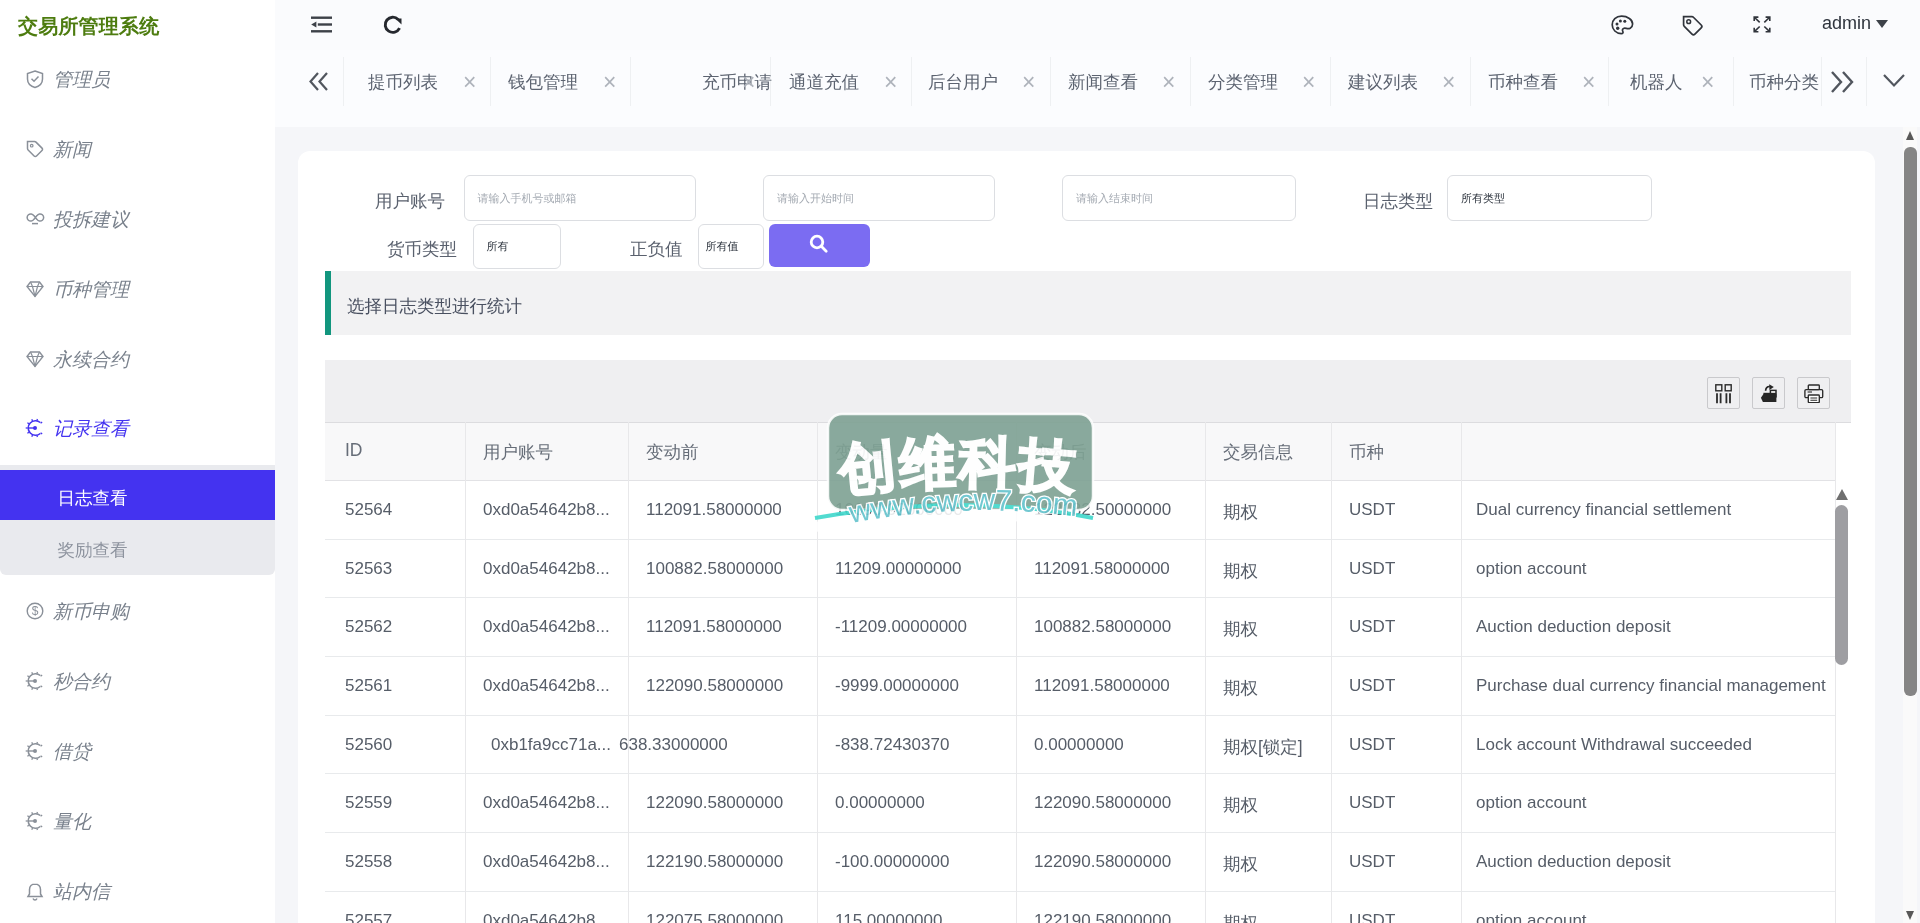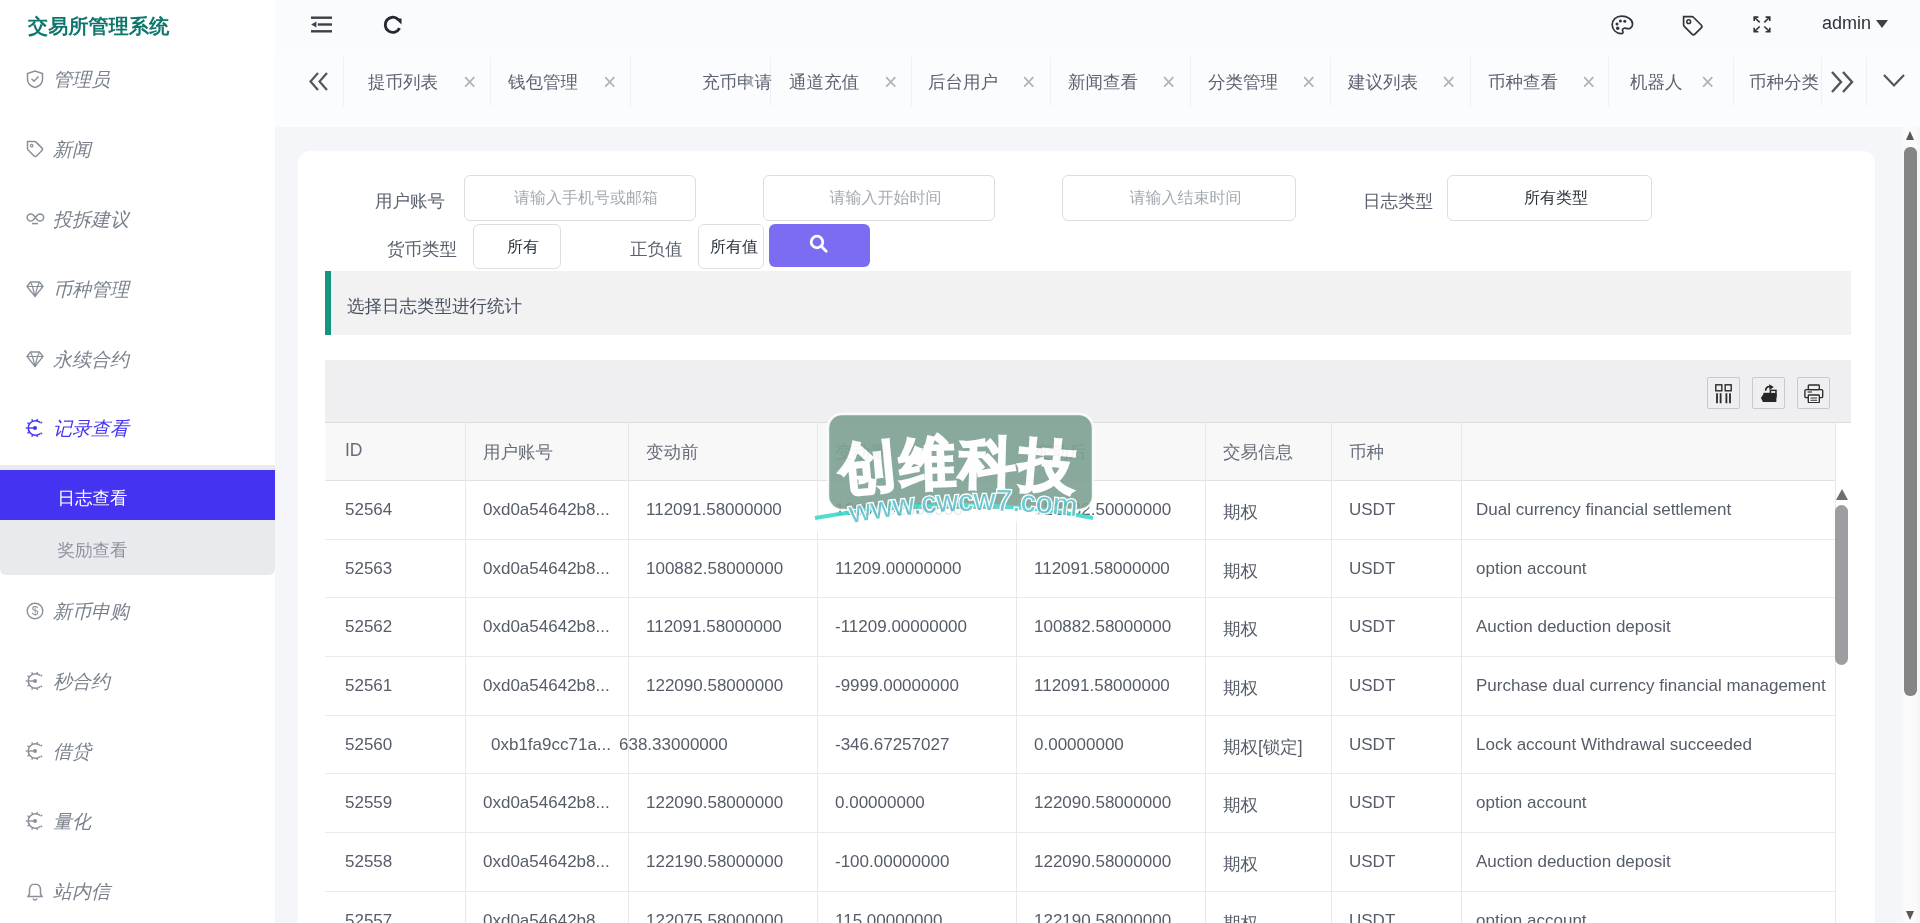--- a/index.html
+++ b/index.html
@@ -13,36 +13,36 @@
 .tabtxt{position:absolute;top:70px;font-size:17.5px;color:#5c6370;white-space:nowrap;}
 .tabx{position:absolute;top:69px;font-size:23px;color:#aeb3bb;font-weight:400;}
 
 #sidebar{left:0;top:0;width:275px;height:923px;background:#fff;}
 .mitem{position:absolute;left:0;width:275px;height:70px;}
 .mico{position:absolute;left:25px;top:25px;width:20px;height:20px;}
 .mtxt{position:absolute;left:53px;top:23px;font-size:19px;color:#79818c;letter-spacing:0;white-space:nowrap;font-style:italic;}
 
 #card{left:298px;top:151px;width:1577px;height:772px;background:#fff;border-radius:12px 12px 0 0;}
 .flabel{position:absolute;font-size:17.5px;color:#5a616e;white-space:nowrap;}
-.finput{position:absolute;height:46px;background:#fff;border:1px solid #dcdee2;border-radius:6px;font-size:16px;line-height:44px;padding-left:13px;white-space:nowrap;text-align:center;}
+.finput{position:absolute;height:46px;background:#fff;border:1px solid #dcdee2;border-radius:6px;font-size:11px;line-height:44px;padding-left:13px;white-space:nowrap;}
 .ph{color:#a4aab2;}
 
 .th{position:absolute;top:440px;font-size:17.5px;color:#666d78;white-space:nowrap;}
 .cell{position:absolute;font-size:17px;color:#565d68;white-space:nowrap;}
 .cjk{font-size:17.5px;}
 .vline{position:absolute;width:1px;background:#e8e8ea;}
 </style>
 </head>
 <body>
 <div class="abs" id="topbar"></div>
 <div class="abs" id="tabbar"></div>
 <div class="abs" id="sidebar"></div>
 <div class="abs" id="card"></div>
 
-<div class="abs" style="left:28px;top:13px;font-size:20px;font-weight:bold;color:#0f766e;letter-spacing:0.2px;">交易所管理系统</div>
+<div class="abs" style="left:18px;top:13px;font-size:20px;font-weight:bold;color:#4d7c0f;letter-spacing:0.2px;">交易所管理系统</div>
 <div id="menu">
     <div class="mitem" style="top:44px;">
       <svg class="mico" width="18" height="18" viewBox="-1 -1 20 20">
         <path d="M9 1 L16.5 3.6 L16.5 9 C16.5 13.5 13.5 16.2 9 17.5 C4.5 16.2 1.5 13.5 1.5 9 L1.5 3.6 Z" fill="none" stroke="#8a9099" stroke-width="1.5"></path>
         <path d="M5.5 8.8 L8 11.2 L12.5 6.4" fill="none" stroke="#8a9099" stroke-width="1.5"></path>
       </svg>
       <div class="mtxt" style="color:#79818c;">管理员</div>
     </div>
     <div class="mitem" style="top:114px;">
       <svg class="mico" width="18" height="18" viewBox="-1 -1 20 20">
@@ -358,21 +358,21 @@
     <div class="cell " style="left:646px;top:675.95px;">122090.58000000</div>
     <div class="cell " style="left:835px;top:675.95px;">-9999.00000000</div>
     <div class="cell " style="left:1034px;top:675.95px;">112091.58000000</div>
     <div class="cell cjk" style="left:1223px;top:675.95px;">期权</div>
     <div class="cell " style="left:1349px;top:675.95px;">USDT</div>
     <div class="cell " style="left:1476px;top:675.95px;">Purchase dual currency financial management</div>
     <div class="abs" style="left:325px;top:715.6px;width:1510px;height:58.65px;background:#fff;border-bottom:1px solid #e8eaec;"></div>
     <div class="cell " style="left:345px;top:734.6px;">52560</div>
     <div class="cell " style="left:491px;top:734.6px;">0xb1fa9cc71a...</div>
     <div class="cell " style="left:619px;top:734.6px;">638.33000000</div>
-    <div class="cell " style="left:835px;top:734.6px;">-346.67257027</div>
+    <div class="cell " style="left:835px;top:734.6px;">-838.72430370</div>
     <div class="cell " style="left:1034px;top:734.6px;">0.00000000</div>
     <div class="cell cjk" style="left:1223px;top:734.6px;">期权[锁定]</div>
     <div class="cell " style="left:1349px;top:734.6px;">USDT</div>
     <div class="cell " style="left:1476px;top:734.6px;">Lock account Withdrawal succeeded</div>
     <div class="abs" style="left:325px;top:774.25px;width:1510px;height:58.65px;background:#fff;border-bottom:1px solid #e8eaec;"></div>
     <div class="cell " style="left:345px;top:793.25px;">52559</div>
     <div class="cell " style="left:483px;top:793.25px;">0xd0a54642b8...</div>
     <div class="cell " style="left:646px;top:793.25px;">122090.58000000</div>
     <div class="cell " style="left:835px;top:793.25px;">0.00000000</div>
     <div class="cell " style="left:1034px;top:793.25px;">122090.58000000</div>

